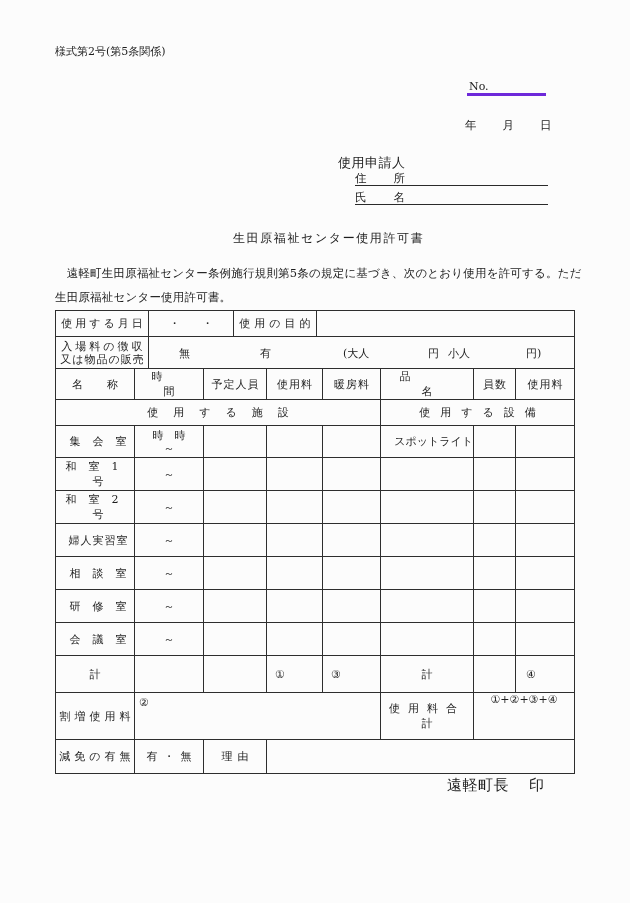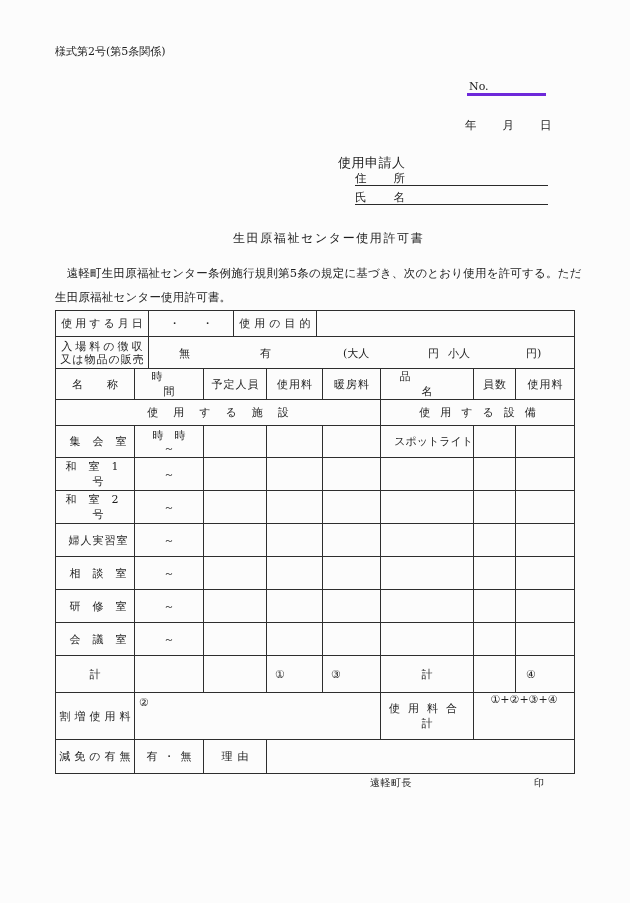--- a/index.html
+++ b/index.html
@@ -25,21 +25,21 @@
 
   .no-block { left:467px; top:80px; width:79px; height:16px; border-bottom:3px solid #6d28d9; font-size:11px; padding-left:2px; }
   .date-line { left:465px; top:118px; display:flex; gap:26px; font-size:11.5px; }
   .applicant-heading { left:338px; top:154px; font-size:13px; letter-spacing:0.5px; }
   .uline-row { left:355px; width:193px; height:15px; border-bottom:1px solid #2a2a2a; font-size:11.5px; }
   .uline-row .pair { display:flex; justify-content:space-between; width:50px; }
   .addr-row { top:171px; }
   .name-row { top:190px; }
   .doc-title { left:233px; top:230px; font-size:12px; letter-spacing:1.6px; }
   .intro { left:55px; top:262px; width:545px; font-size:11.5px; line-height:23.5px; letter-spacing:0.2px; }
-  .footer-line { left:370px; top:776px; width:174px; display:flex; justify-content:space-between; font-size:10px; }
+  .footer-line { left:370px; top:776px; width:174px; display:flex; justify-content:flex-end; font-size:15px;gap:20px; }
   .footer-line .mayor { letter-spacing:0.5px; }
 
   .tablewrap { position:absolute; left:55px; top:310px; width:519px; }
   table { border-collapse:collapse; table-layout:fixed; width:519px; }
   table + table { margin-top:-1px; }
   td { border:1px solid #2e2e2e; font-size:11px; text-align:center; vertical-align:middle; padding:0; overflow:hidden; }
   td.room { text-align:center; padding-left:6px; }
   td.itemcell { text-align:right; padding-left:7px; }
   td.mark { text-align:left; padding-left:8px; }
   td.mark4 { text-align:left; padding-left:10px; }

